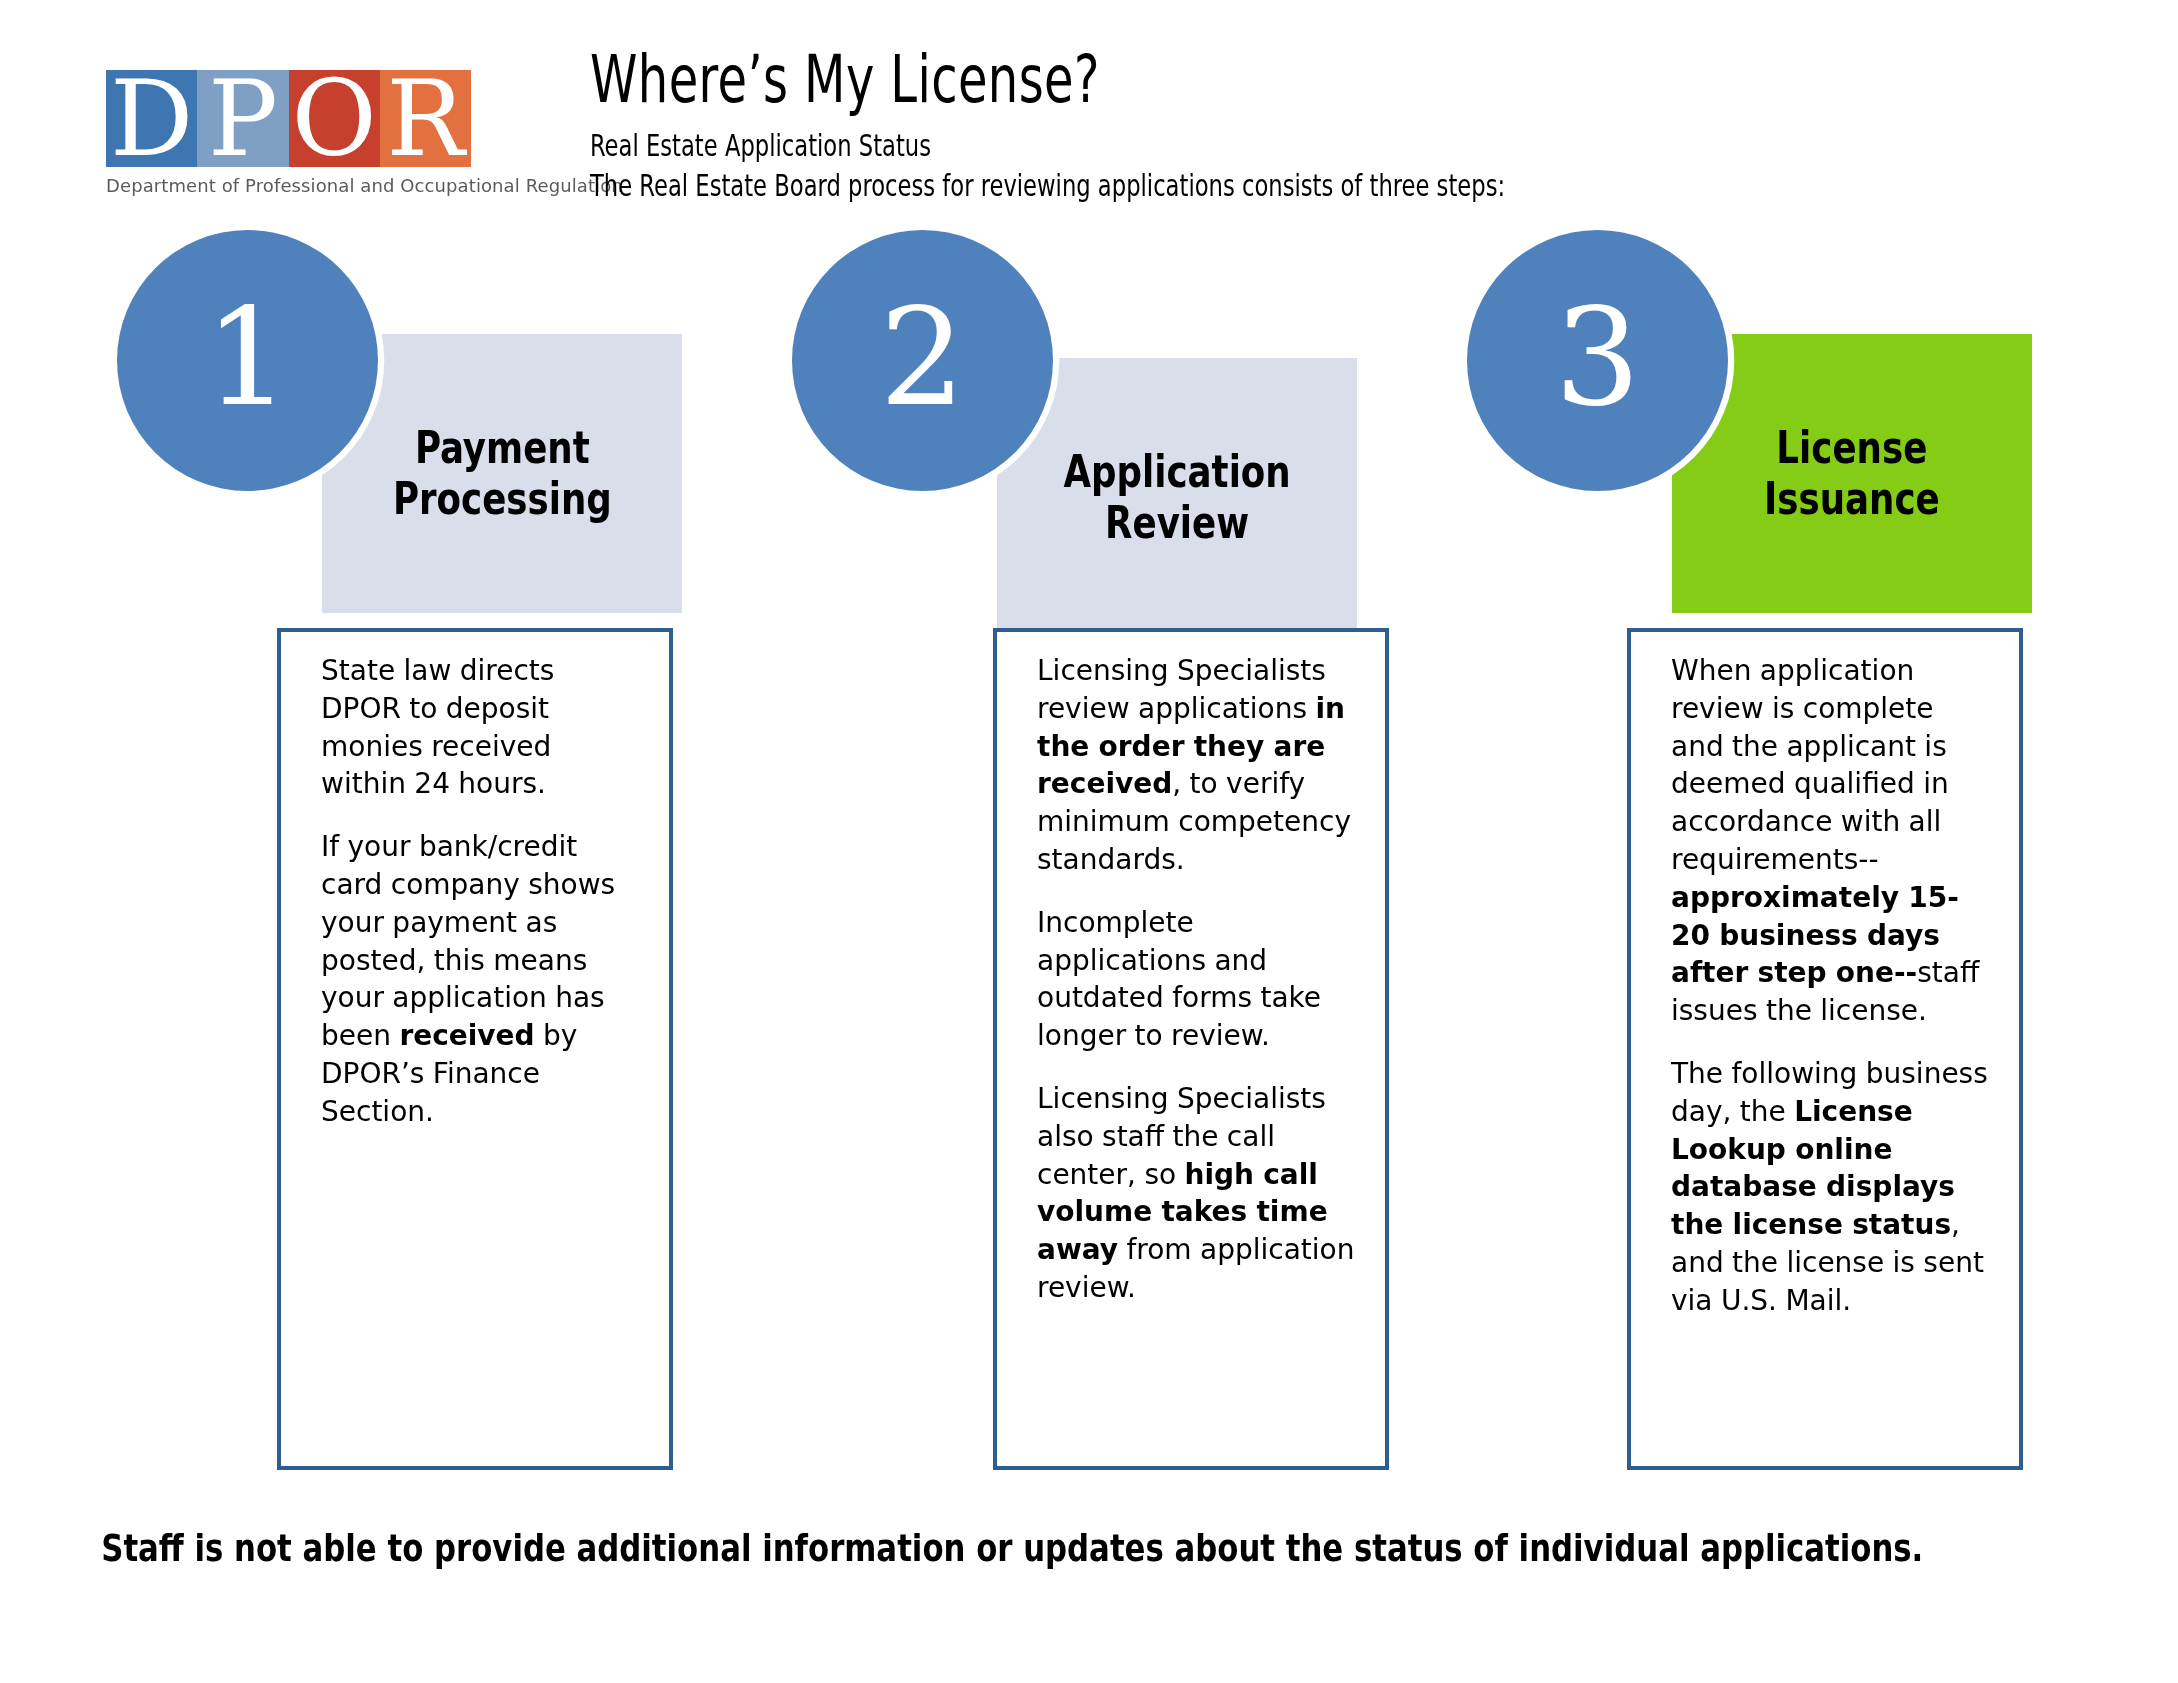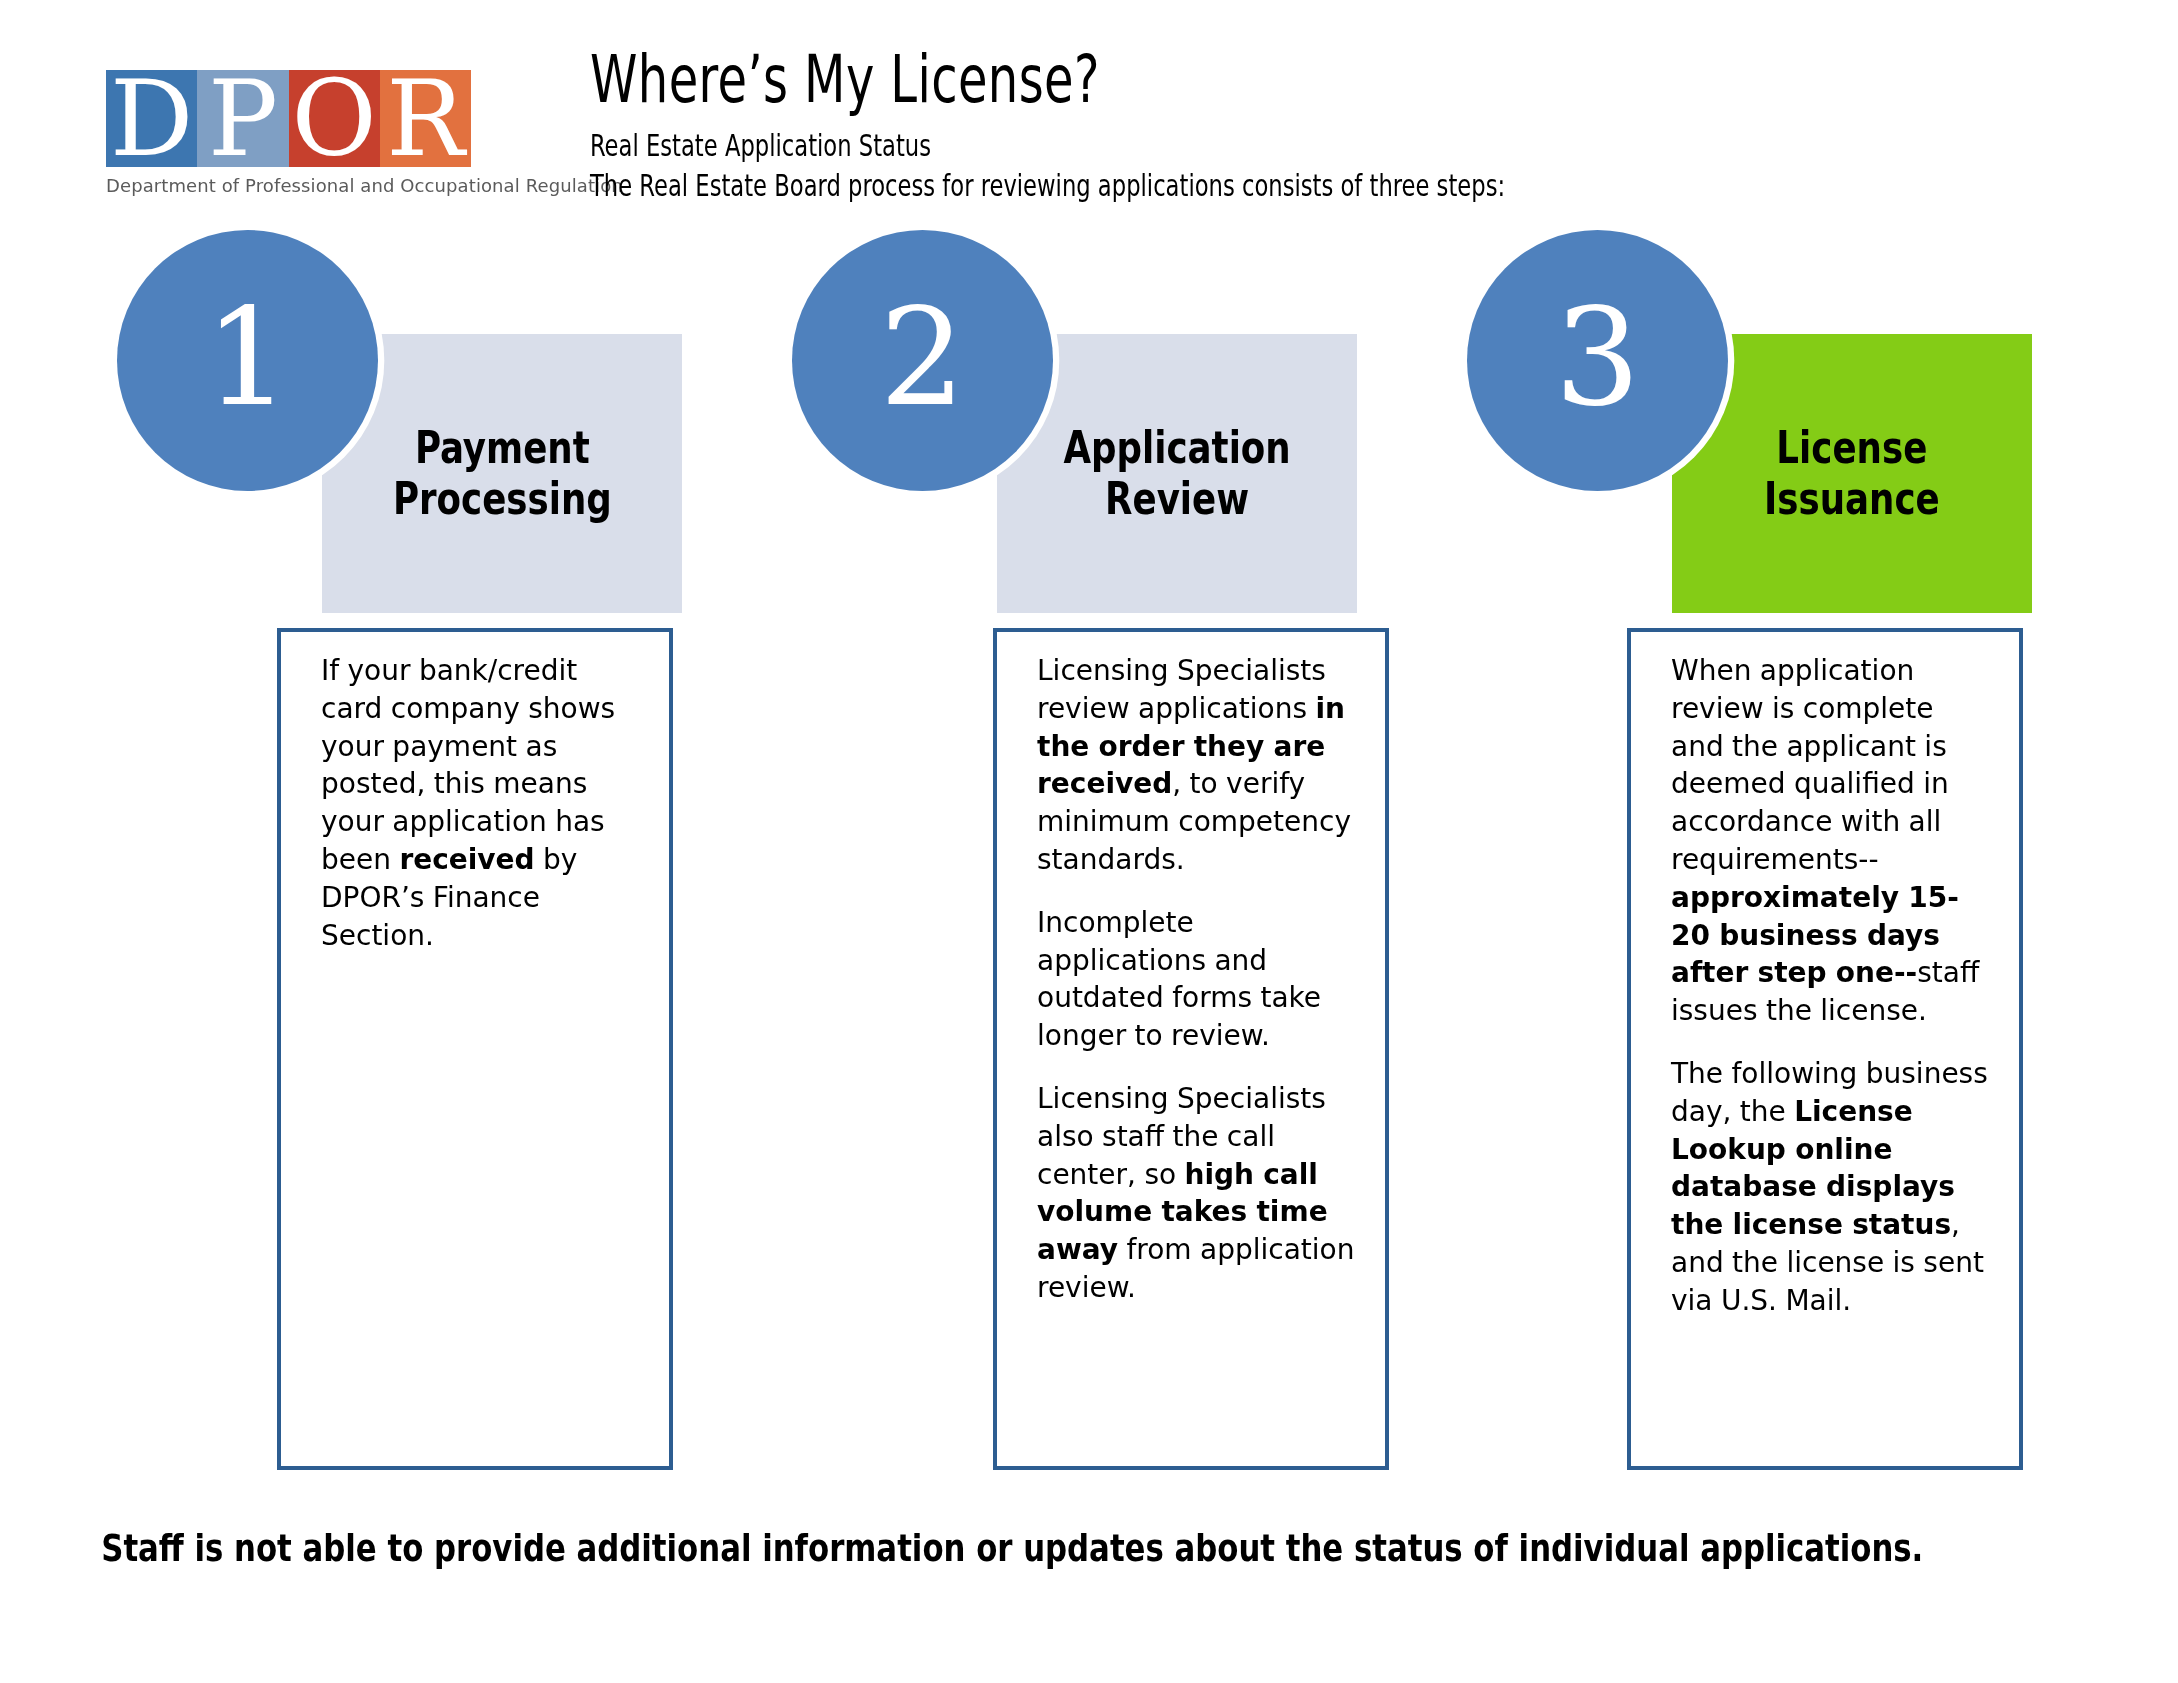--- a/index.html
+++ b/index.html
@@ -230,26 +230,27 @@
 
   <div class="step-col" id="col-1">
     <div class="step-band" style="background: rgb(217, 222, 234);">
       <div class="step-band-title">Payment
 Processing</div>
     </div>
     <div class="step-circle" style="background: rgb(79, 129, 189);">
       <span class="step-number">1</span>
     </div>
     <div class="step-body" style="border-color: rgb(45, 93, 145);">
+        <p class="body-para">State law directs DPOR to deposit monies received within 24 hours.</p>
         <p class="body-para">If your bank/credit card company shows your payment as posted, this means your application has been <b>received</b> by DPOR’s Finance Section.</p>
       </div>
   </div>
 
   <div class="step-col" id="col-2">
-    <div class="step-band" style="background: rgb(217, 222, 234);">
+    <div class="step-band" style="background: rgb(217, 222, 234); margin-top: 24px;">
       <div class="step-band-title">Application
 Review</div>
     </div>
     <div class="step-circle" style="background: rgb(79, 129, 189);">
       <span class="step-number">2</span>
     </div>
     <div class="step-body" style="border-color: rgb(45, 93, 145); margin-left: 41px;">
         <p class="body-para">Licensing Specialists review applications <b>in the order they are received</b>, to verify minimum competency standards.</p>
         <p class="body-para">Incomplete applications and outdated forms take longer to review.</p>
         <p class="body-para">Licensing Specialists also staff the call center, so <b>high call volume takes time away</b> from application review.</p>

